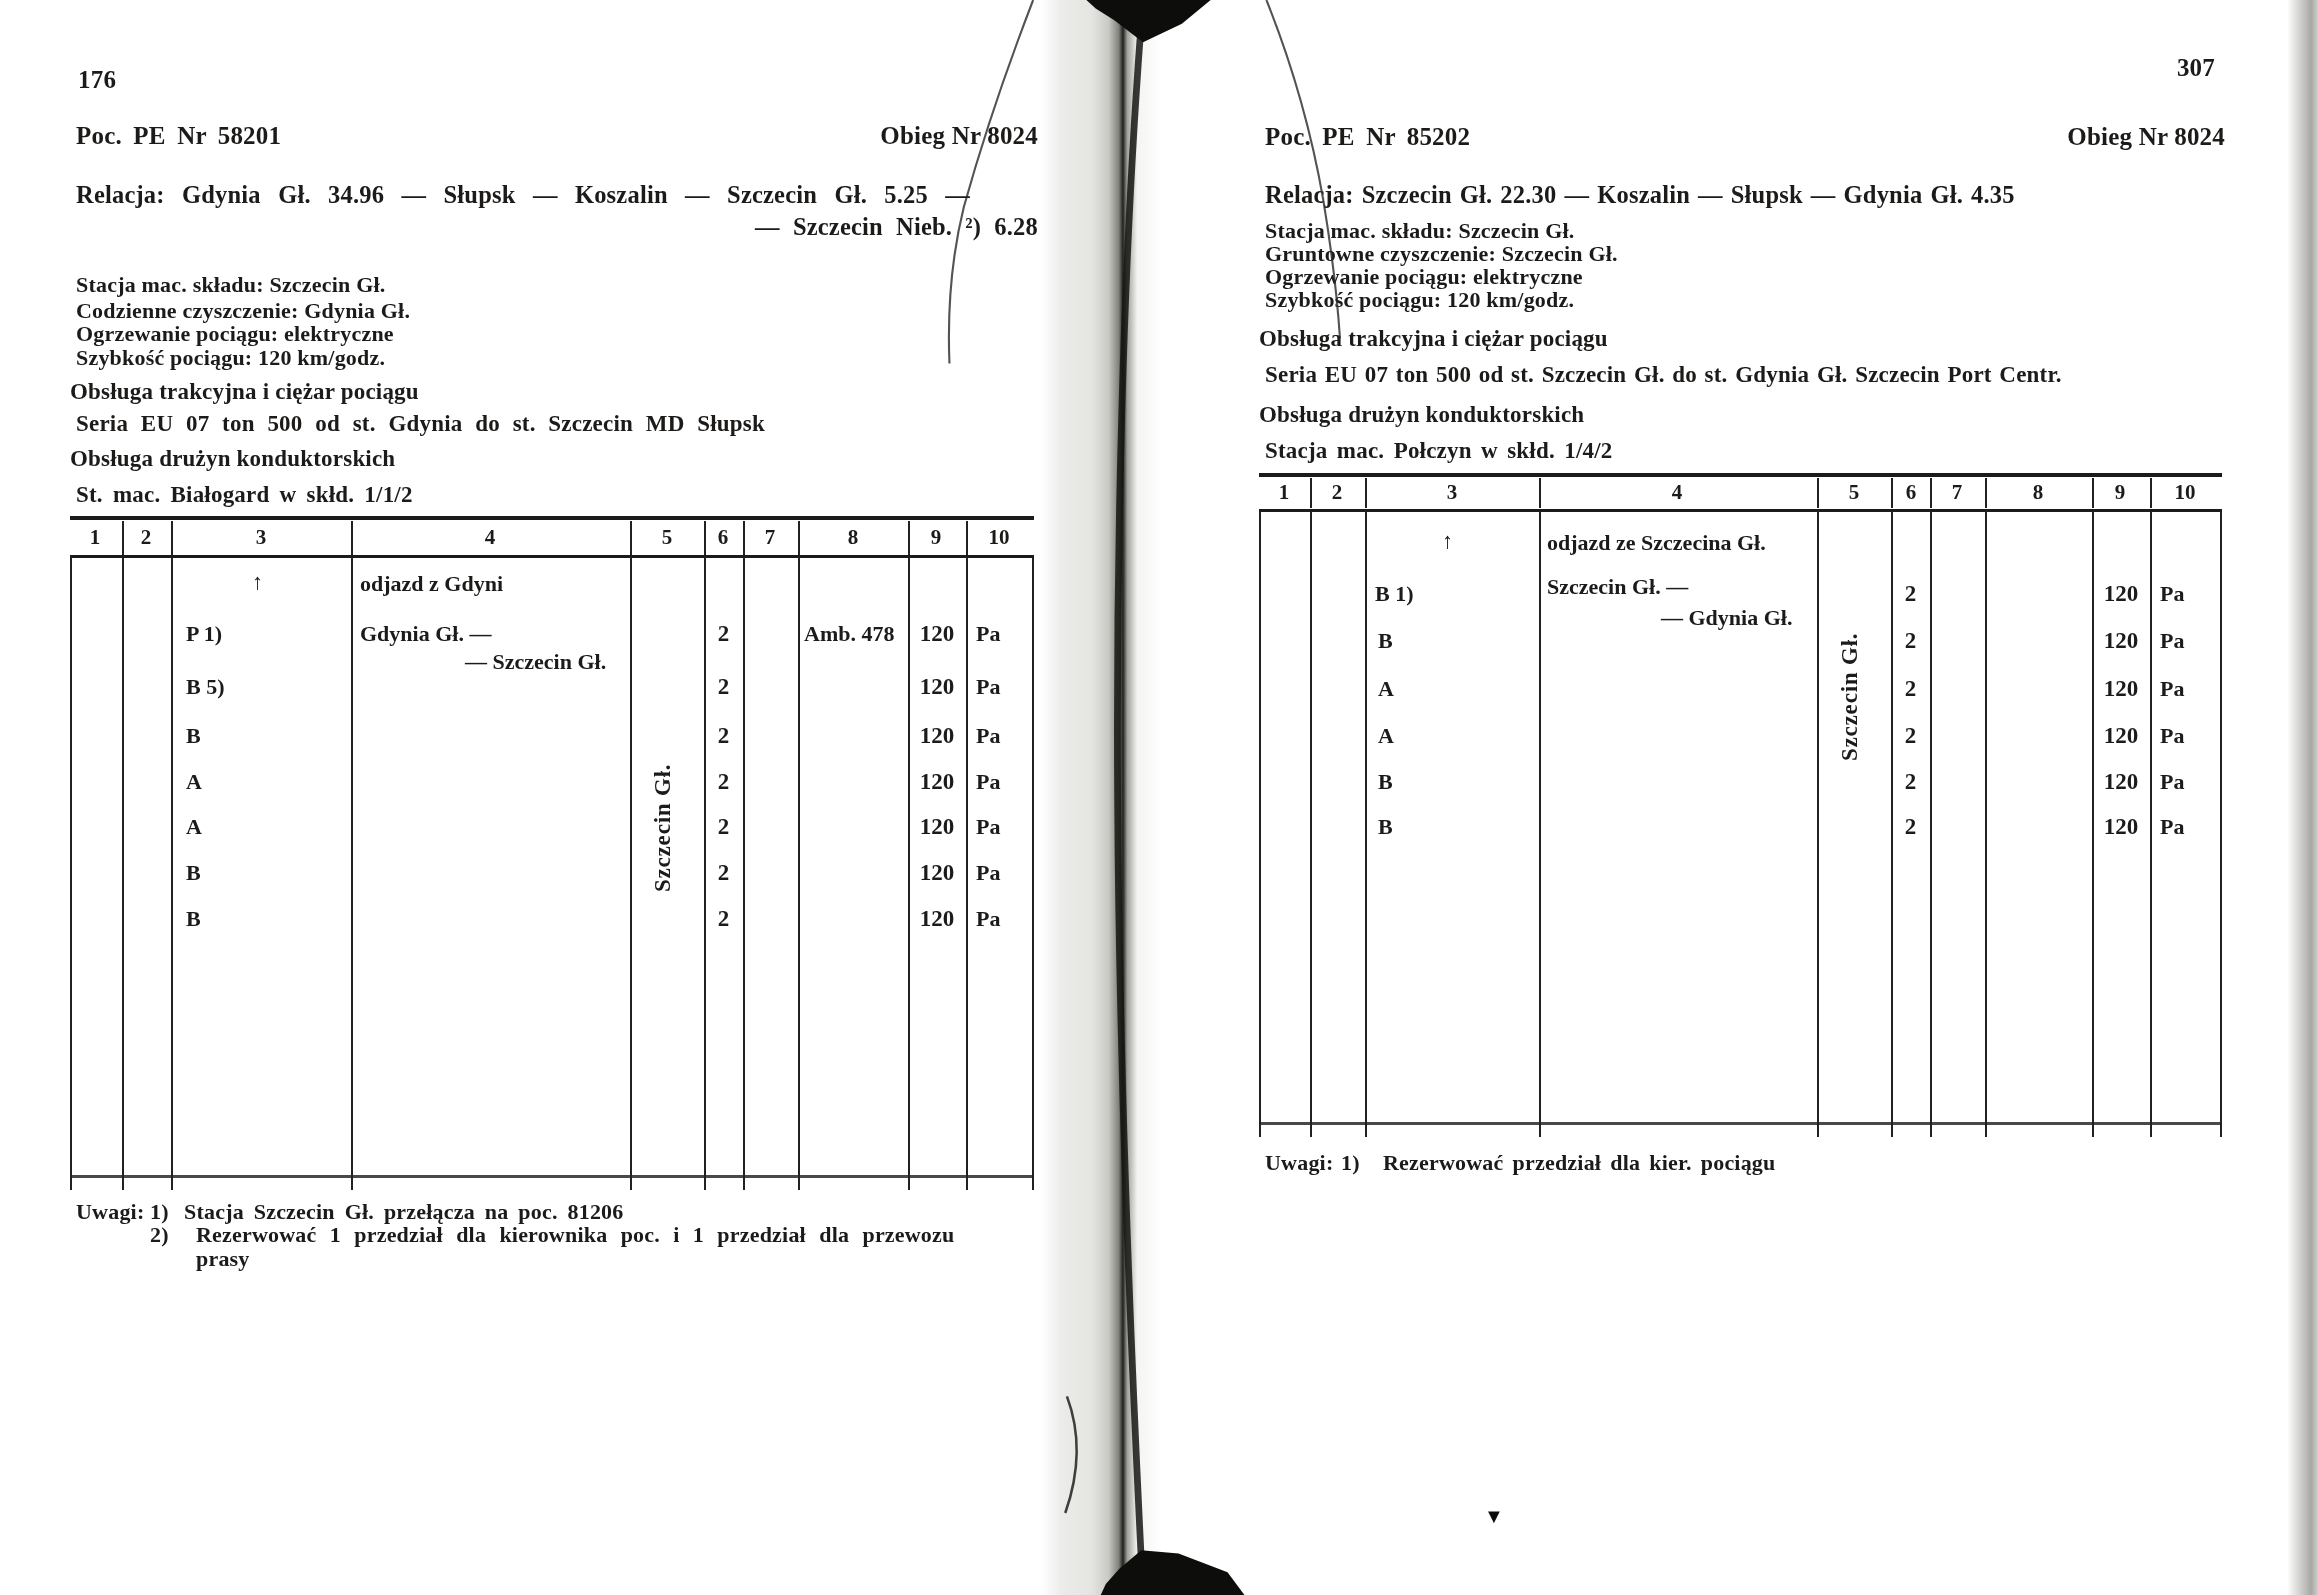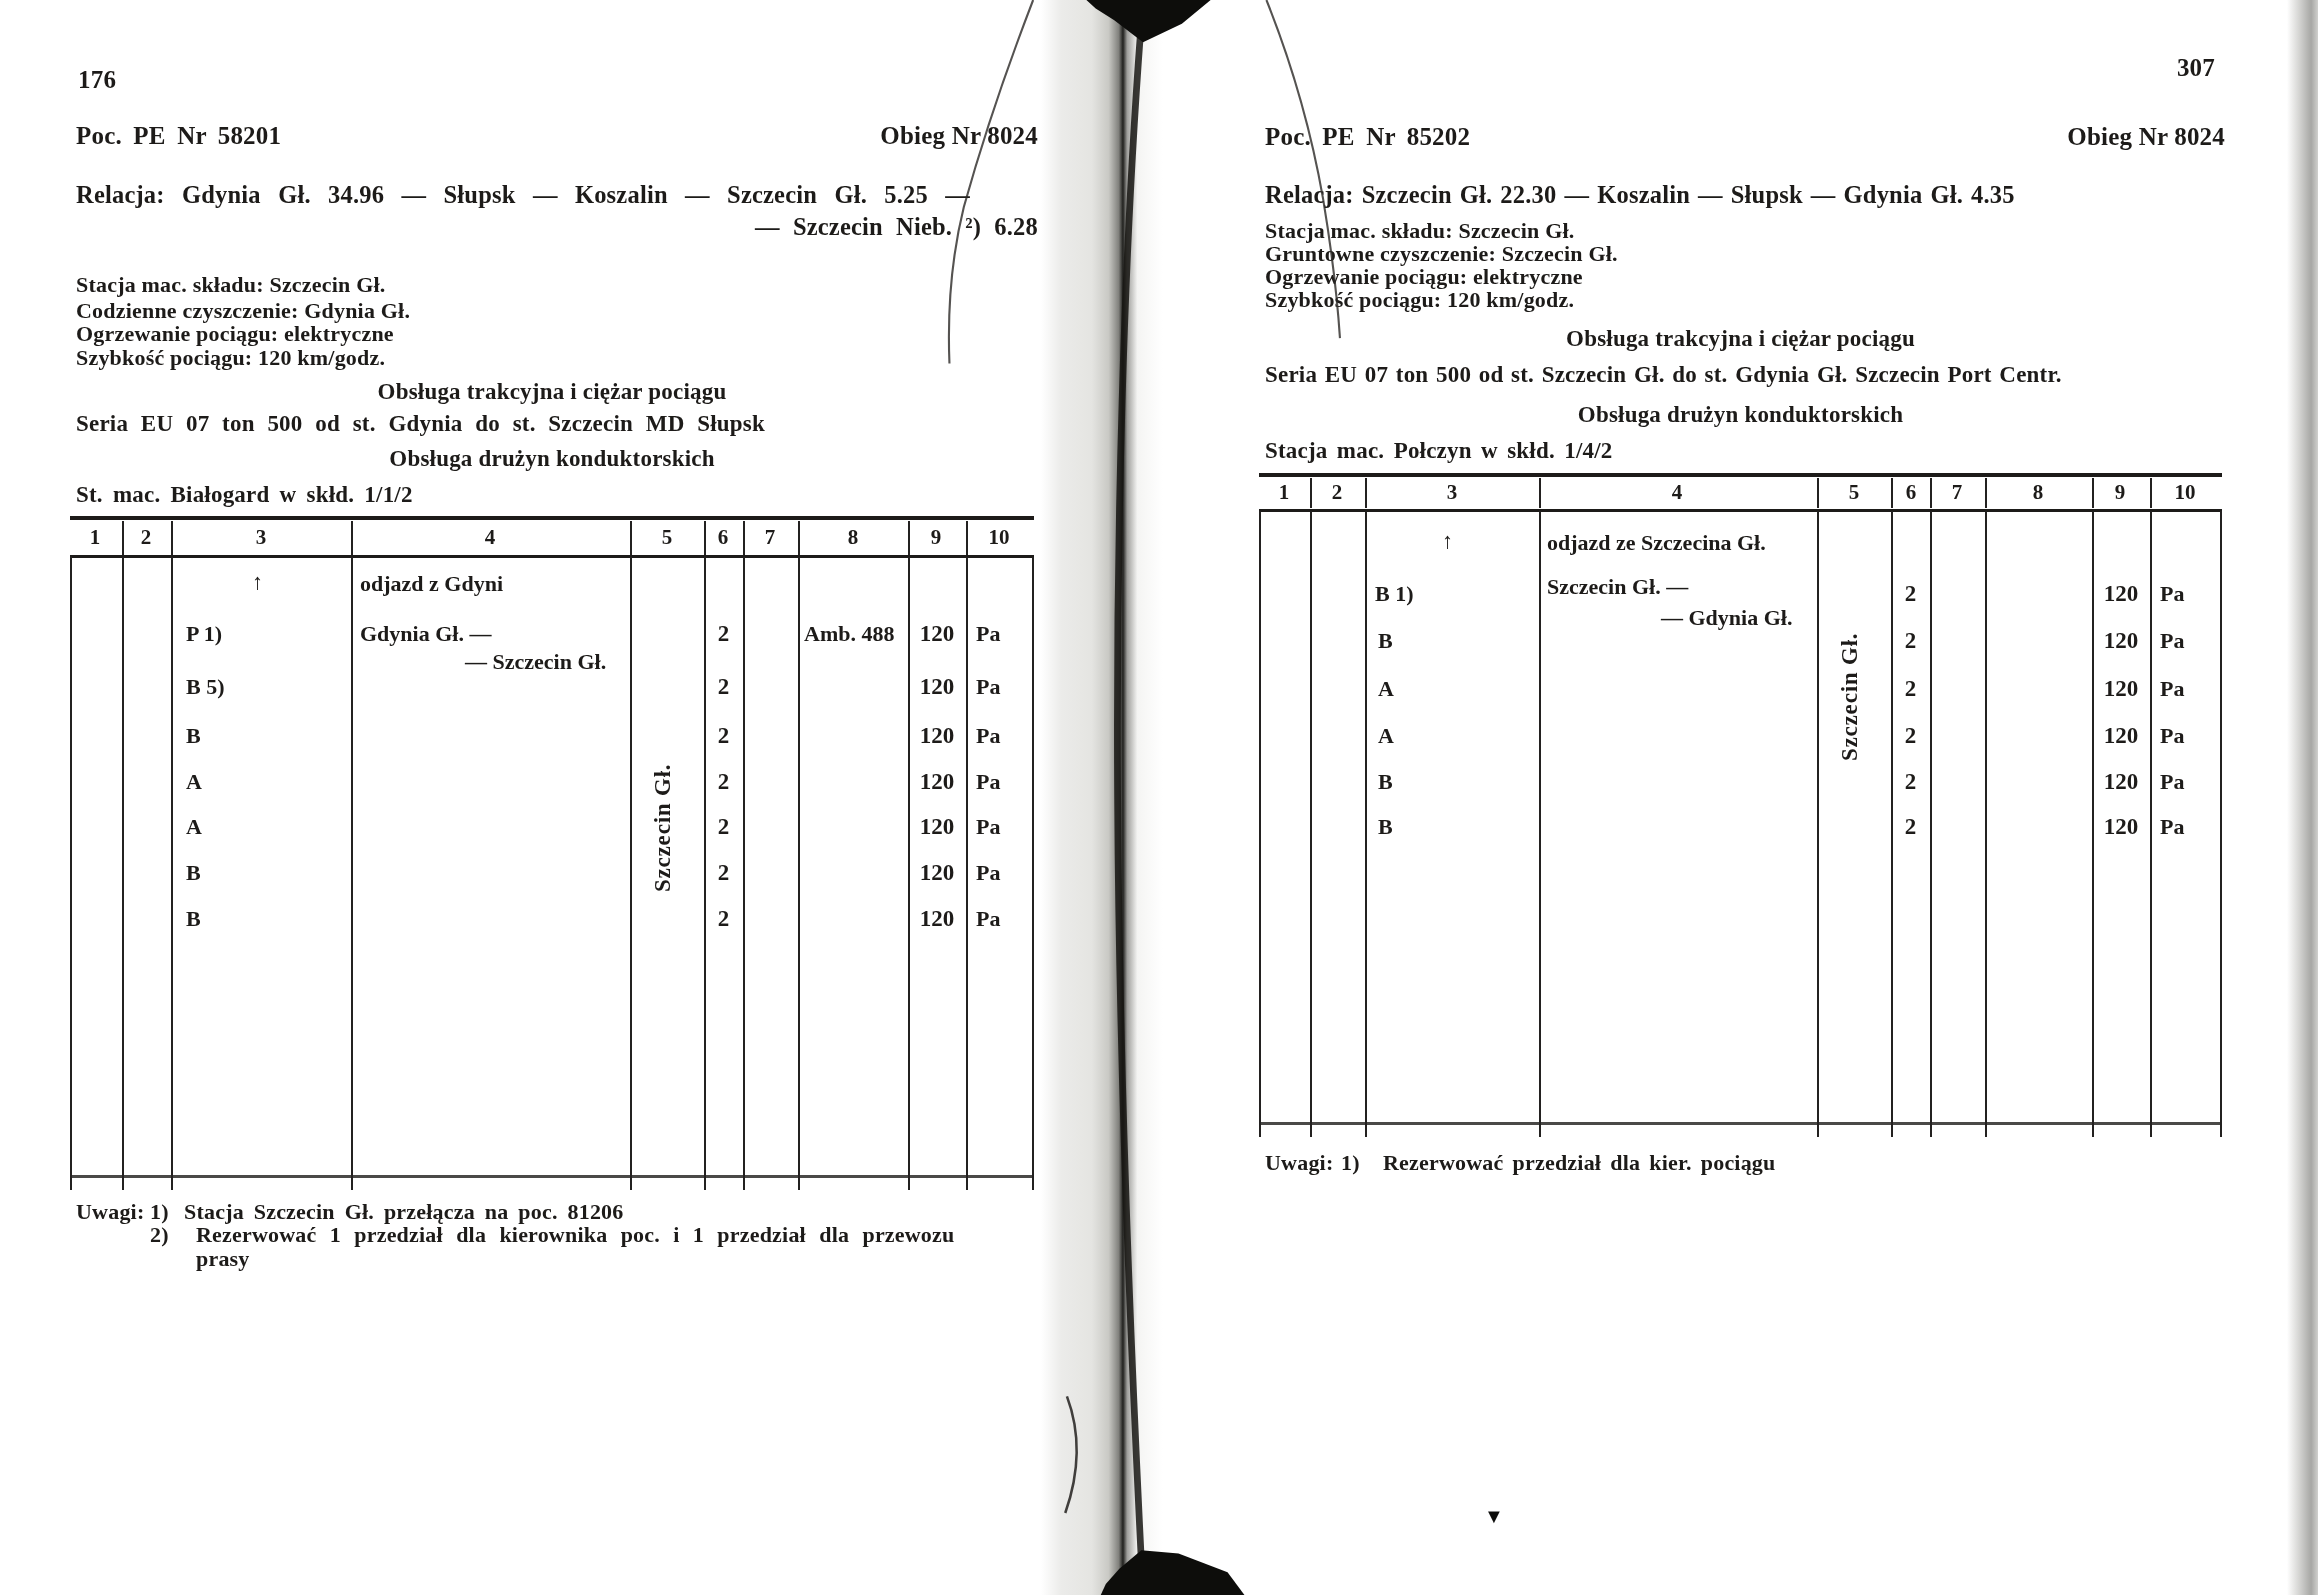--- a/index.html
+++ b/index.html
@@ -1,20 +1,20 @@
 <!DOCTYPE html>
 <html style="font-size:13.5px"><head>
 <meta charset="utf-8">
 <style>
   html,body{margin:0;padding:0}
   body{width:2319px;height:1595px;background:#ffffff;position:relative;overflow:hidden;
        font-family:"Liberation Serif","DejaVu Serif",serif;color:#1d1b19;}
   .t{position:absolute;font-weight:700;white-space:nowrap;color:#1d1b19;letter-spacing:0.2px}.f30{font-size:25px}.f29{font-size:24.5px}.f27{font-size:23px}
   .f26{font-size:22px}
-  .ctr{text-align:center}
+  .ctr{text-align:left}
   .ttable{position:absolute}
   .hline{position:absolute;left:0;width:100%;background:#1d1b19}
   .tbody{position:absolute;left:0;width:100%}
   .vline{position:absolute;top:0;width:1.7px;background:#232120}
   .tick{position:absolute;width:1.7px;background:#232120}
   .th{position:absolute;font-weight:700;font-size:21px;transform:translateX(-50%)}
   .cell{position:absolute;font-weight:700;font-size:22px;white-space:nowrap}
   .cnum{position:absolute;font-weight:700;font-size:23px;text-align:center}
   .vert{position:absolute;font-weight:700;font-size:23px;writing-mode:vertical-rl;
         transform:rotate(180deg);text-align:center;white-space:nowrap;letter-spacing:0.8px}
@@ -63,21 +63,21 @@
     <span class="th" style="left:866px;top:8.5px">9</span>
     <span class="th" style="left:929px;top:8.5px">10</span>
 
     <div class="tbody" style="top:41px;height:626px">
       <span class="cell f27" style="left:182px;top:12px">↑</span>
       <span class="cell" style="left:290px;top:13.5px">odjazd z Gdyni</span>
 
       <span class="cell" style="left:116px;top:64px">P 1)</span>
       <span class="cell" style="left:290px;top:64px">Gdynia Gł. —</span>
       <span class="cnum" style="left:634px;width:39px;top:64px">2</span>
-      <span class="cell" style="left:734px;top:64px">Amb. 488</span>
+      <span class="cell" style="left:734px;top:64px">Amb. 478</span>
       <span class="cnum" style="left:838px;width:58px;top:64px">120</span>
       <span class="cell" style="left:906px;top:64px">Pa</span>
       <span class="cell" style="left:395px;top:92px">— Szczecin Gł.</span>
 
       <span class="cell" style="left:116px;top:117px">B 5)</span>
       <span class="cnum" style="left:634px;width:39px;top:117px">2</span>
       <span class="cnum" style="left:838px;width:58px;top:117px">120</span>
       <span class="cell" style="left:906px;top:117px">Pa</span>
 
       <span class="cell" style="left:116px;top:166px">B</span>

